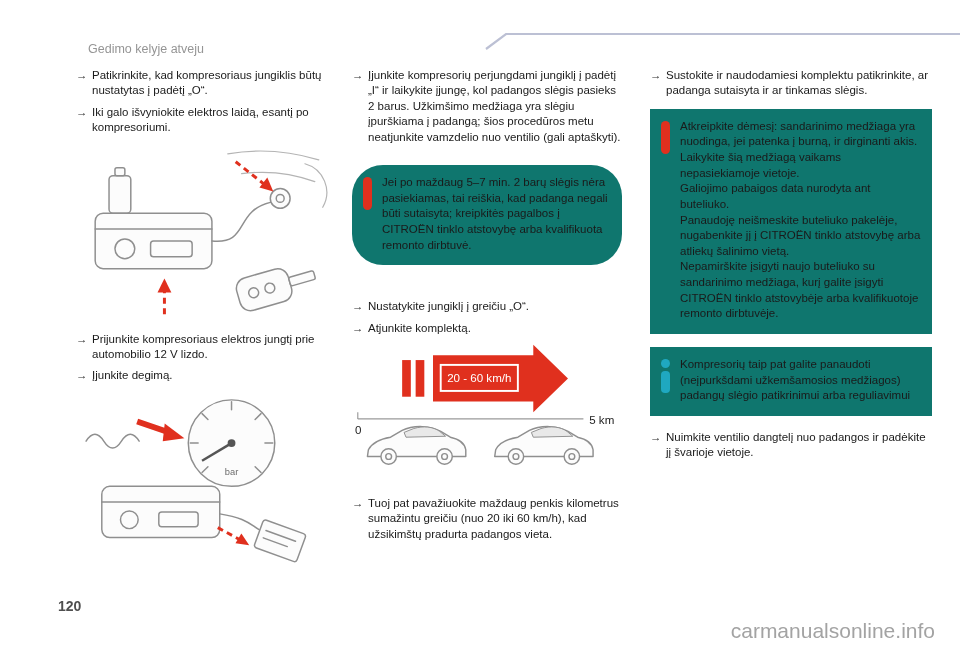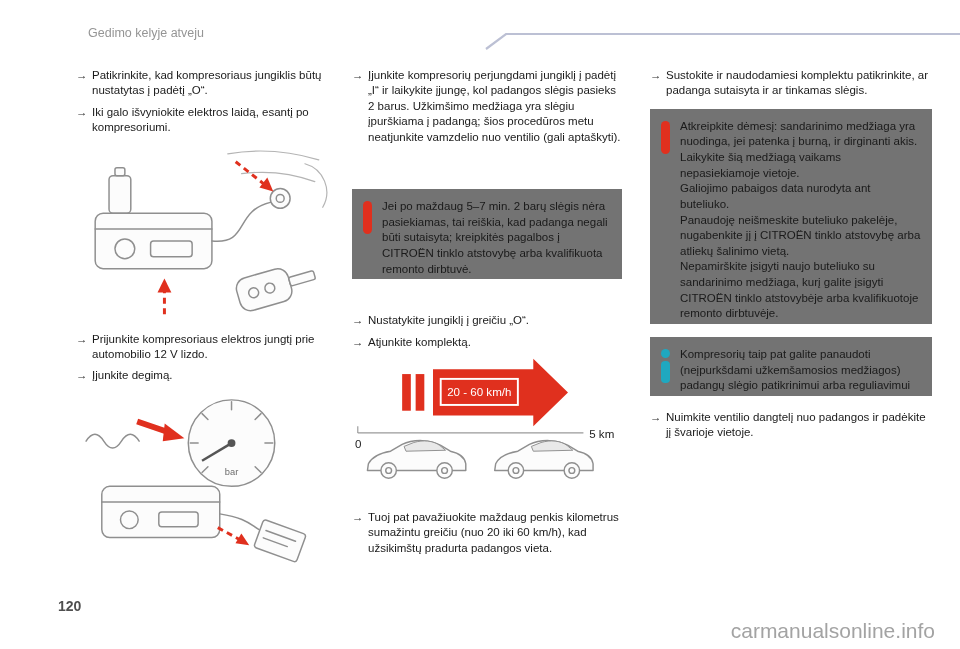--- a/index.html
+++ b/index.html
@@ -1,42 +1,42 @@
 <!DOCTYPE html>
 <html><head>
 <meta charset="utf-8">
 <style>
   html,body { margin:0; padding:0; }
   body {
     width:960px; height:649px; background:#ffffff; position:relative; overflow:hidden;
     font-family:"Liberation Sans", sans-serif; color:#1a1a1a;
   }
   .chapter {
-    position:absolute; left:88px; top:26px; font-size:12.5px; color:#959595;
+    position:absolute; left:88px; top:42px; font-size:12.5px; color:#959595;
   }
   .headrule { position:absolute; left:478px; top:30px; }
   .col { position:absolute; top:68px; }
   #col1 { left:76px;  width:258px; }
   #col2 { left:352px; width:270px; }
   #col3 { left:650px; width:282px; }
 
   .bullet { display:flex; align-items:flex-start; margin:0 0 6px 0; font-size:11.5px; line-height:1.34; }
   .bullet .arrow { flex:0 0 16px; color:#2b2b2b; font-size:11.5px; }
 
   .notebox {
-    background:#737373; padding:10px 10px 2px 11px; display:flex; gap:9px;
+    background:#0f766e; padding:10px 10px 12px 11px; display:flex; gap:9px;
     font-size:11.5px; line-height:1.36;
   }
   .icon-col { flex:0 0 10px; padding-top:2px; }
   .exc-bar  { width:9px; height:33px; background:#e0301e; border-radius:5px; }
   .info-dot { width:9px; height:9px;  background:#1fa8c0; border-radius:50%; margin-bottom:3px; }
   .info-bar { width:9px; height:22px; background:#1fa8c0; border-radius:4px; }
   .prelines { white-space:pre-line; }
 
-  .mt-warn2 { margin-top:44px; }
+  .mt-warn2 { margin-top:20px;border-radius:31px; }
   .mt-bul2  { margin-top:34px; }
   .mt-warn3 { margin-top:10px; }
   .section-title { margin-top:36px; font-size:17px; font-weight:bold; line-height:1.25; color:#000; }
   .mt-info3 { margin-top:13px; }
   .mt-bul3  { margin-top:14px; }
   .mt-bul4  { margin-top:6px; }
 
   .illus { display:block; margin:4px 0 4px 4px; }
   .g  { stroke:#8f8f8f; stroke-width:1.5; fill:none; stroke-linecap:round; stroke-linejoin:round; }
   .gf { stroke:#8f8f8f; stroke-width:1.5; fill:#fcfcfc; stroke-linejoin:round; }

